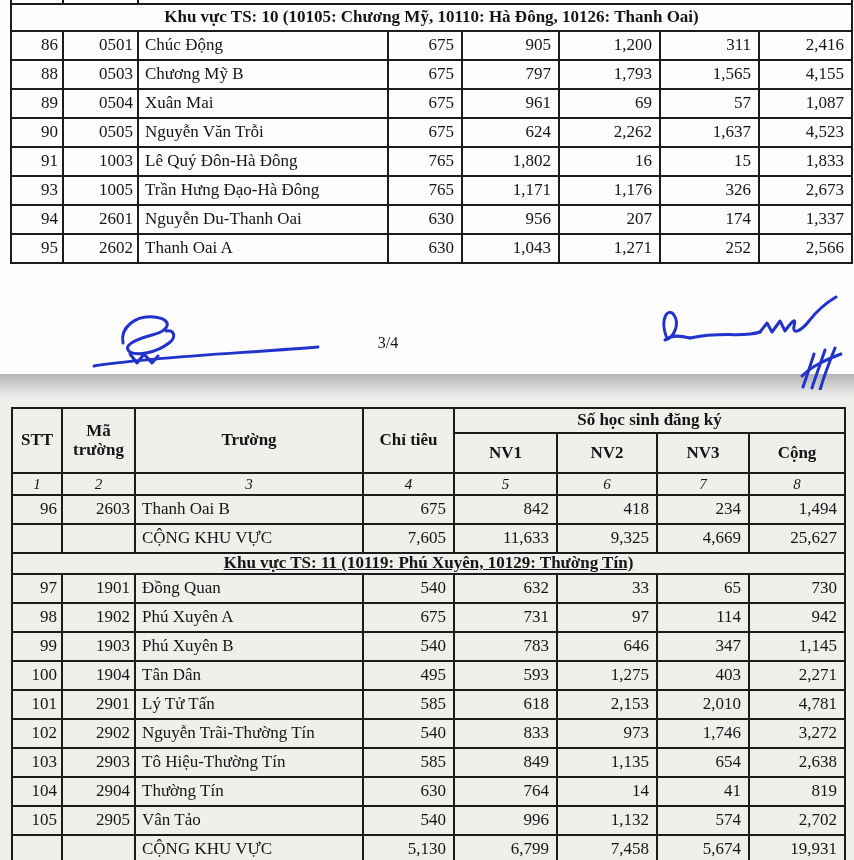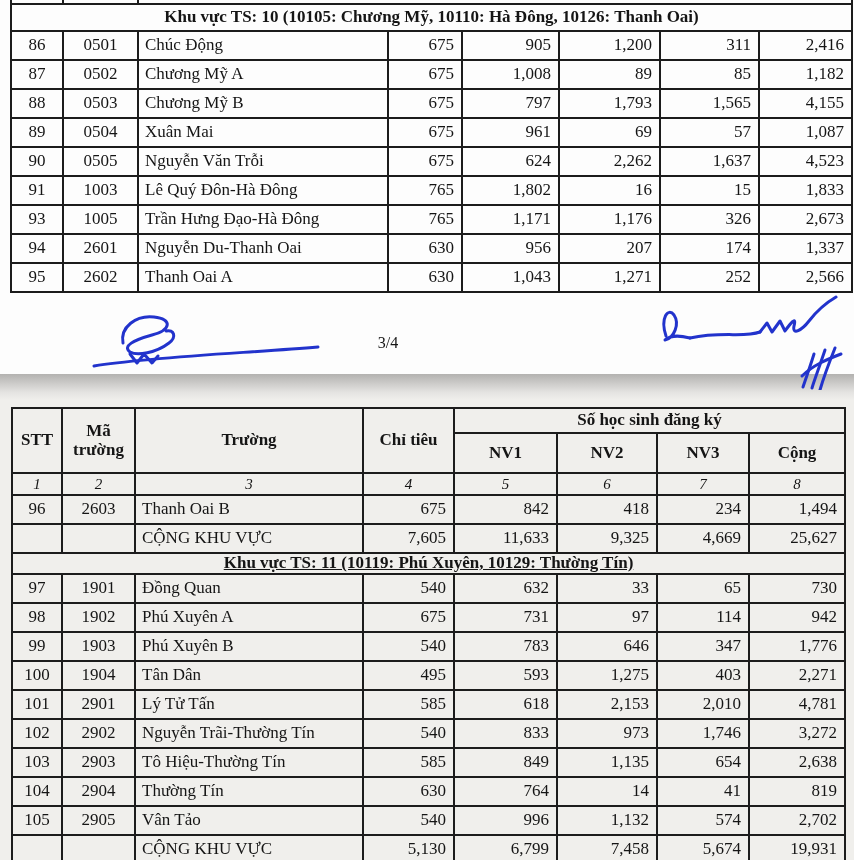--- a/index.html
+++ b/index.html
@@ -29,21 +29,21 @@
     font-size:17px;line-height:1.1;color:var(--text);
     padding:0 4px;overflow:hidden;white-space:nowrap;
   }
   .tbl1{left:10px;top:0;padding-left:20px;}
   .tbl2{left:11px;top:7px;}
 
   tr.sliver td{height:4px;border-top:none;padding:0;}
   tr.region-row td{font-weight:bold;text-align:center;height:27px;font-size:17px;}
   .tbl2 tr.region-row td{height:17px;text-decoration:underline;}
   tr.data-row td{height:29px;}
-  td.c-stt,td.c-ma{text-align:center;}
+  td.c-stt,td.c-ma{text-align:right;}
   td.c-truong{text-align:left;padding-left:6px;}
   td.c-chitieu,td.c-nv1,td.c-nv2,td.c-nv3,td.c-cong{text-align:right;padding-right:7px;}
 
   .tbl2 thead th{font-weight:bold;text-align:center;font-size:17px;padding:0 2px;white-space:normal;}
   .tbl2 tr.head-top th{height:25px;}
   .tbl2 tr.head-sub th{height:40px;}
   .tbl2 tr.colnum-row td{height:22px;text-align:center;font-style:italic;font-size:15px;}
 
   .page-number{
     position:absolute;top:334px;left:0;width:776px;text-align:center;
@@ -82,30 +82,20 @@
     <tbody>
         <tr class="data-row">
           <td class="c-stt">86</td>
           <td class="c-ma">0501</td>
           <td class="c-truong">Chúc Động</td>
           <td class="c-chitieu">675</td>
           <td class="c-nv1">905</td>
           <td class="c-nv2">1,200</td>
           <td class="c-nv3">311</td>
           <td class="c-cong">2,416</td>
-        </tr>
-        <tr class="data-row">
-          <td class="c-stt">87</td>
-          <td class="c-ma">0502</td>
-          <td class="c-truong">Chương Mỹ A</td>
-          <td class="c-chitieu">675</td>
-          <td class="c-nv1">1,008</td>
-          <td class="c-nv2">89</td>
-          <td class="c-nv3">85</td>
-          <td class="c-cong">1,182</td>
         </tr>
         <tr class="data-row">
           <td class="c-stt">88</td>
           <td class="c-ma">0503</td>
           <td class="c-truong">Chương Mỹ B</td>
           <td class="c-chitieu">675</td>
           <td class="c-nv1">797</td>
           <td class="c-nv2">1,793</td>
           <td class="c-nv3">1,565</td>
           <td class="c-cong">4,155</td>
@@ -280,21 +270,21 @@
           <td class="c-cong">942</td>
         </tr>
         <tr class="data-row">
           <td class="c-stt">99</td>
           <td class="c-ma">1903</td>
           <td class="c-truong">Phú Xuyên B</td>
           <td class="c-chitieu">540</td>
           <td class="c-nv1">783</td>
           <td class="c-nv2">646</td>
           <td class="c-nv3">347</td>
-          <td class="c-cong">1,776</td>
+          <td class="c-cong">1,145</td>
         </tr>
         <tr class="data-row">
           <td class="c-stt">100</td>
           <td class="c-ma">1904</td>
           <td class="c-truong">Tân Dân</td>
           <td class="c-chitieu">495</td>
           <td class="c-nv1">593</td>
           <td class="c-nv2">1,275</td>
           <td class="c-nv3">403</td>
           <td class="c-cong">2,271</td>

